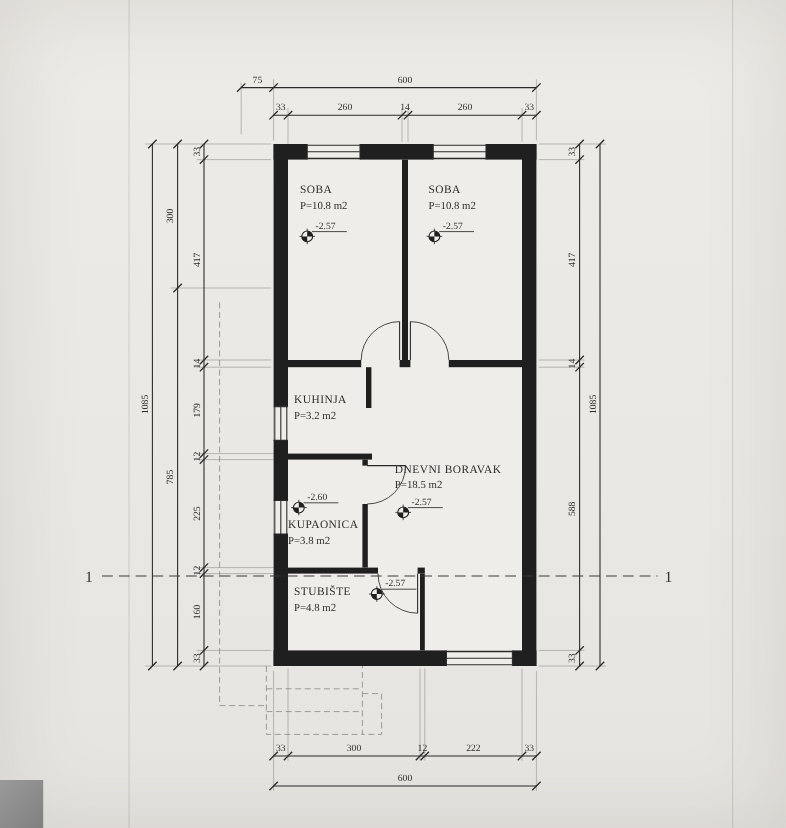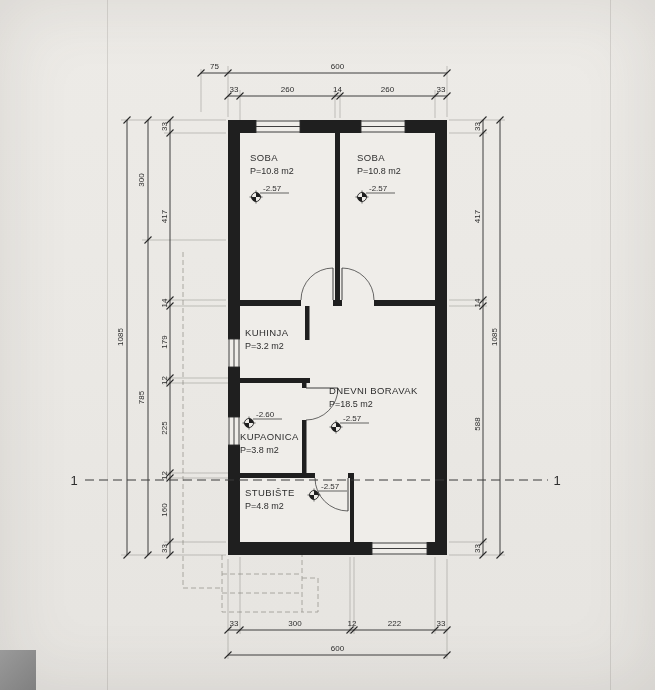--- a/index.html
+++ b/index.html
@@ -1,20 +1,20 @@
 <!DOCTYPE html>
 <html><head>
 <meta charset="utf-8">
 <style>
   html,body{margin:0;padding:0;background:#cfccc7;}
   .paper{
     position:relative;width:655px;height:690px;overflow:hidden;
     background:linear-gradient(180deg,#edebe7 0%,#eae8e4 55%,#e6e4e0 100%);
     box-shadow:inset 0 0 70px rgba(90,85,75,.14);
-    font-family:Liberation Sans, sans-serif;
+    font-family:Liberation Serif, serif;
   }
   .fold{position:absolute;top:0;bottom:0;width:1px;background:rgba(100,95,88,.18);}
   .corner-artifact{position:absolute;left:0;top:650px;width:36px;height:40px;
     background:linear-gradient(135deg,#9a9a9a,#808080);}
   svg{position:absolute;left:0;top:0;}
   svg text{fill:#2e2e2e;}
   .dim{font-size:8px;}
   .room{font-size:9.5px;letter-spacing:.4px;}
   .area{font-size:9px;}
   .lvl{font-size:8px;}

